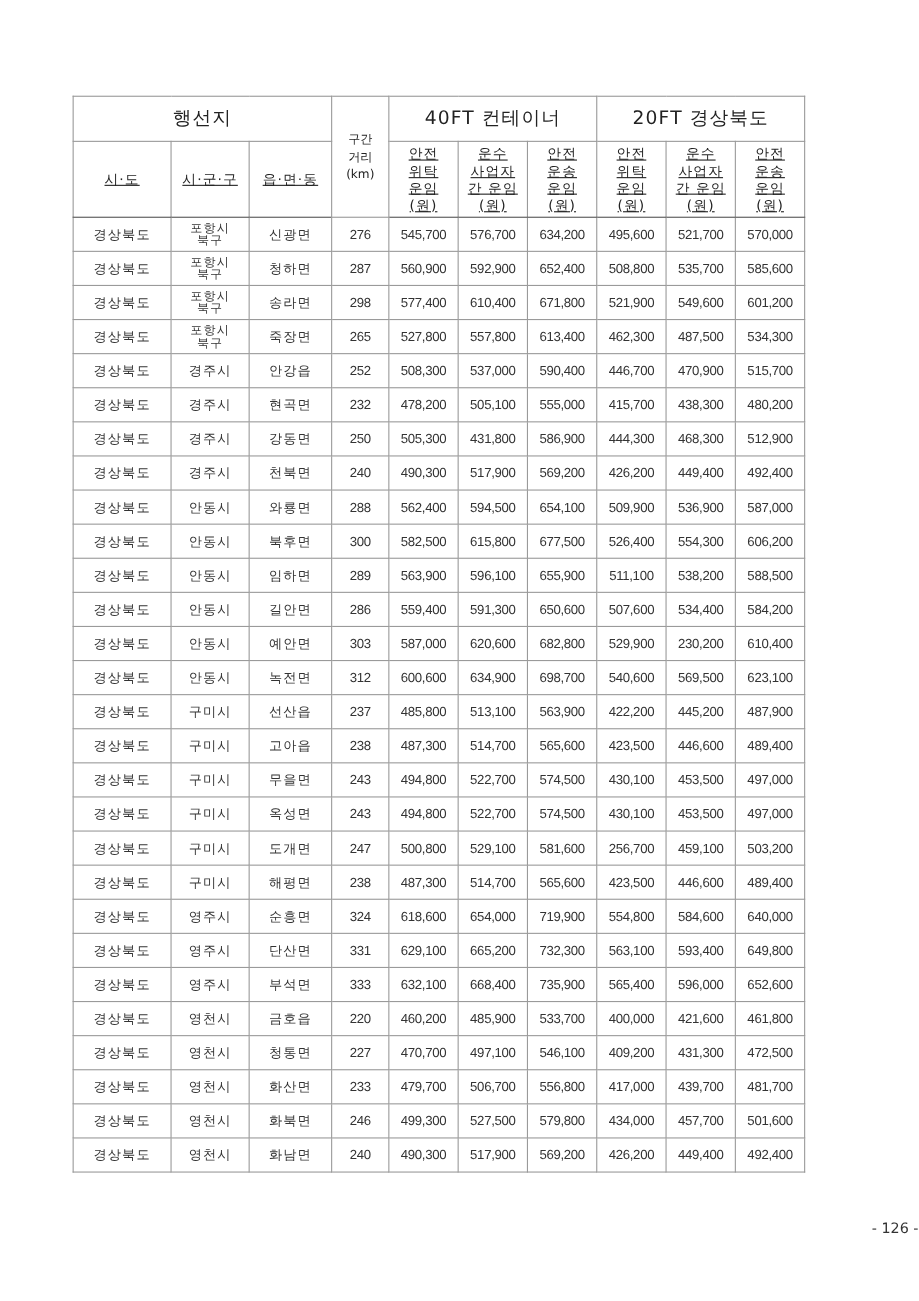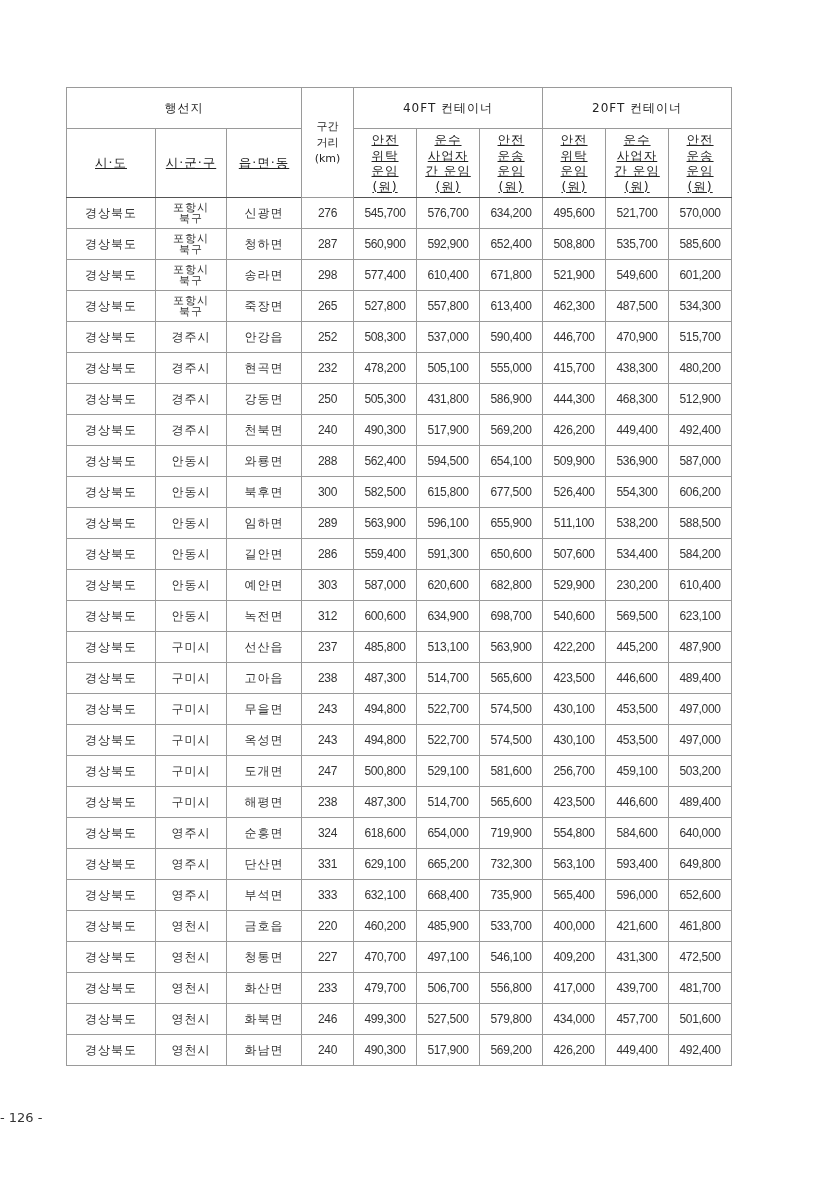--- a/index.html
+++ b/index.html
@@ -4,29 +4,29 @@
 <style>
   html, body { margin:0; padding:0; background:#ffffff; }
   body { width:835px; height:1183px; position:relative; overflow:hidden;
          font-family:"DejaVu Sans", "Liberation Sans", sans-serif; color:#222; }
   table.rates { position:absolute; left:66px; top:87px; border-collapse:collapse;
                 table-layout:fixed; width:665px; }
   table.rates td, table.rates th { border:1px solid #9a9a9a; padding:0; text-align:center;
                 vertical-align:middle; font-weight:normal; overflow:hidden; }
   table.rates { border:1.5px solid #555; }
   th { font-size:13px; line-height:16px; color:#222; }
-  th.grp { height:40px; font-size:12px; letter-spacing:1px;margin-left:40px; }
+  th.grp { height:40px; font-size:17px; letter-spacing:1px;margin-left:40px; }
   th.sub { height:68px; font-size:12.5px; line-height:15.5px; letter-spacing:1px; }
   th.dist { font-size:11px; line-height:16px; }
   thead tr:last-child th { border-bottom:1.5px solid #555;text-decoration:underline; }
   td { height:30px; font-size:12px; color:#333; }
   td.num { font-family:"Liberation Sans Narrow","Liberation Sans", sans-serif; font-size:12px; letter-spacing:-0.3px; }
   td.sgg { font-size:11px; line-height:11.5px; }
   td.kor { letter-spacing:1px; }
-  .pgnum { position:absolute; top:1110px; left:0; width:835px; text-align:left;
+  .pgnum { position:absolute; top:1110px; left:0; width:835px; text-align:right;
            font-size:13px; color:#333; }
   .ml span { display:block; }
 </style>
 </head>
 <body>
 
 <table class="rates">
   <colgroup>
     <col style="width:89px">
       <col style="width:71px">
@@ -41,21 +41,21 @@
   </colgroup>
   <thead>
     <tr>
       <th class="grp" colspan="3">행선지</th>
       <th class="dist ml" rowspan="2">
         <span>구간</span>
         <span>거리</span>
         <span>(km)</span>
       </th>
       <th class="grp" colspan="3">40FT 컨테이너</th>
-      <th class="grp" colspan="3">20FT 컨테이너</th>
+      <th class="grp" colspan="3">20FT 경상북도</th>
     </tr>
     <tr id="subhead">
       <th class="sub">시·도</th>
       <th class="sub">시·군·구</th>
       <th class="sub">읍·면·동</th>
     <th class="sub ml">
           <span>안전</span>
           <span>위탁</span>
           <span>운임</span>
           <span>(원)</span>

